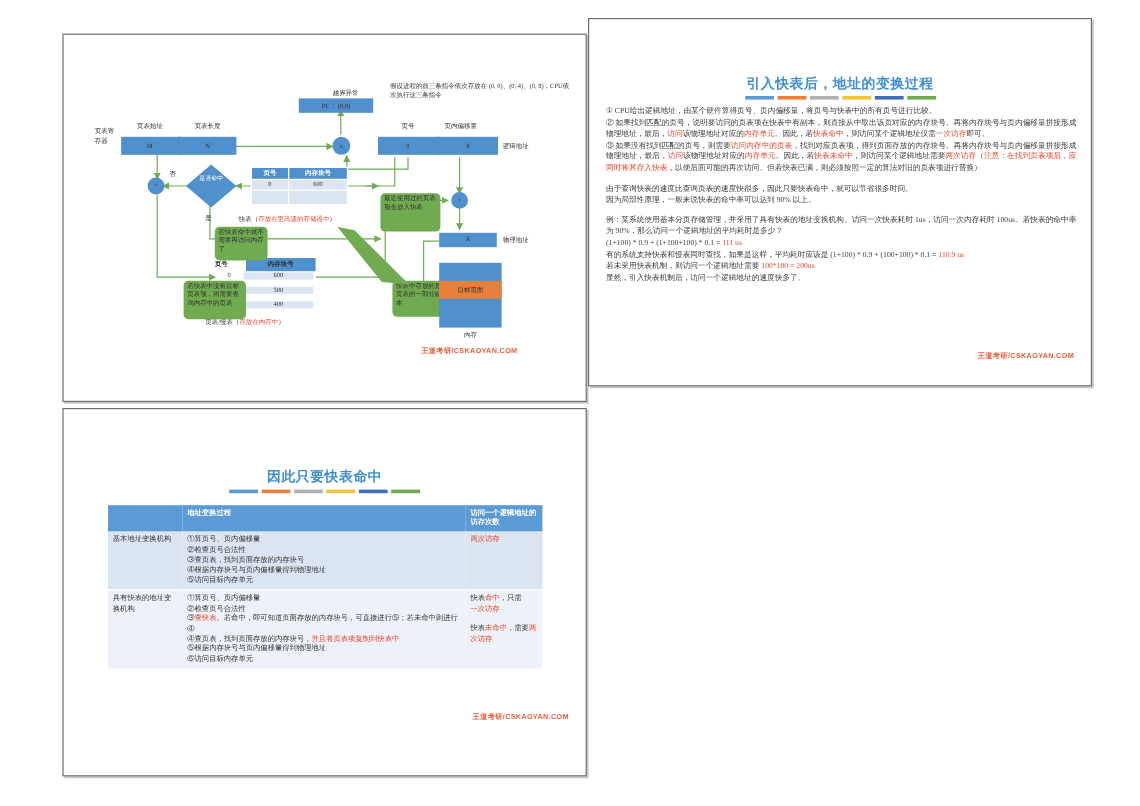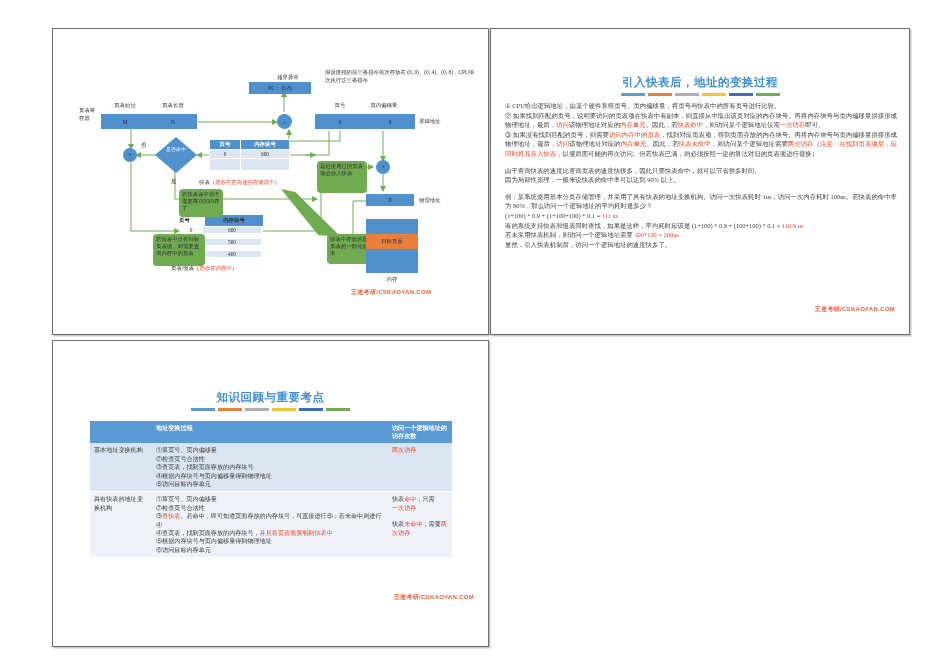--- a/index.html
+++ b/index.html
@@ -11,21 +11,21 @@
     position:relative;
   }
   .slide{
     position:absolute;
     background:#fff;
     border:1px solid #6e6e6e;
     box-shadow:1.5px 1.5px 0 rgba(0,0,0,.22);
     overflow:hidden;
   }
   #slide1{left:52px;top:28px;width:435px;height:305px;}
-  #slide2{left:490px;top:28px;width:418px;height:305px;}
+  #slide2{left:490px;top:15px;width:418px;height:305px;}
   #slide3{left:52px;top:340px;width:435px;height:305px;}
 
   
   .sld-title{
     text-align:center;
     color:#3f8ed0;
     font-size:11.5px;
     font-weight:bold;
     letter-spacing:.5px;
   }
@@ -273,21 +273,21 @@
     <p>(1+100) * 0.9 + (1+100+100) * 0.1 = <span class="rd">111 us</span></p>
     <p>有的系统支持快表和慢表同时查找，如果是这样，平均耗时应该是 (1+100) * 0.9 + (100+100) * 0.1 = <span class="rd">110.9 us</span></p>
     <p>若未采用快表机制，则访问一个逻辑地址需要 <span class="rd">100*100 = 200us</span></p>
     <p>显然，引入快表机制后，访问一个逻辑地址的速度快多了。</p>
   </div>
 
   <div class="watermark" style="top:276px;">王道考研/CSKAOYAN.COM</div>
 </div>
 
 <div class="slide" id="slide3">
-  <div class="sld-title" style="margin-top:49px;">知识回顾与重要考点</div>
+  <div class="sld-title" style="margin-top:49px;">因此只要快表命中</div>
   <div class="title-rule">
     <i style="background:#5b9bd5"></i>
       <i style="background:#e8803c"></i>
       <i style="background:#b0b0b0"></i>
       <i style="background:#f3c33c"></i>
       <i style="background:#3f6fb5"></i>
       <i style="background:#70ab52"></i>
   </div>
 
   <table class="kt">

